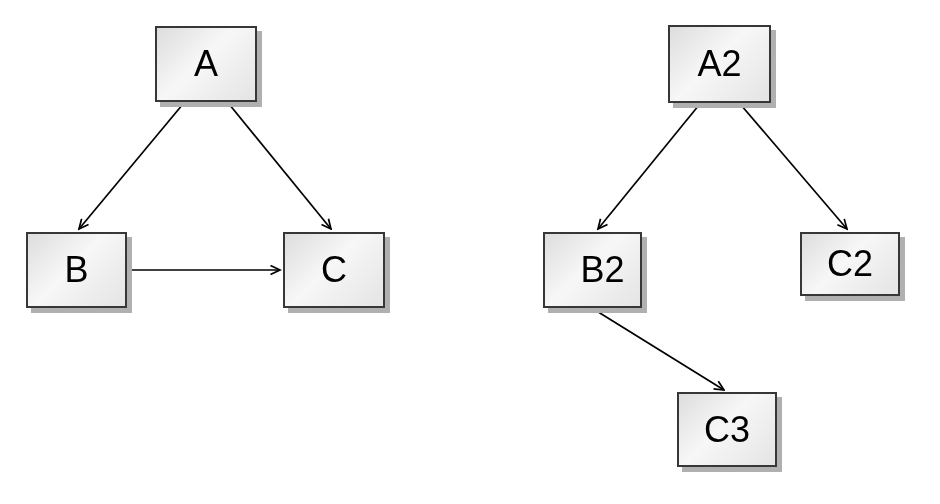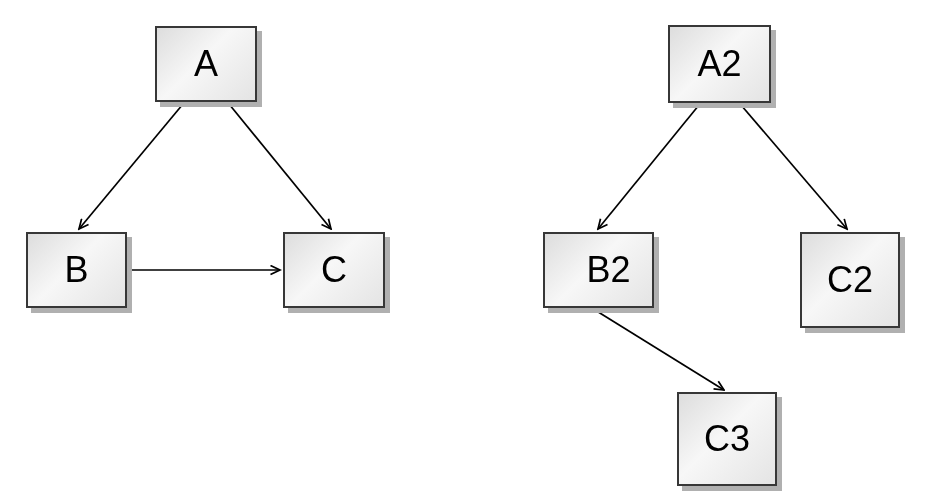--- a/index.html
+++ b/index.html
@@ -66,23 +66,23 @@
       </div>
       <div class="node" style="left: 26px; top: 232px; width: 101px; height: 76px;">
         <span>B</span>
       </div>
       <div class="node" style="left: 283px; top: 232px; width: 102px; height: 76px;">
         <span>C</span>
       </div>
       <div class="node" style="left: 668px; top: 25px; width: 103px; height: 78px; text-align: center;">
         <span>A2</span>
       </div>
-      <div class="node" style="left: 543px; top: 232px; width: 111px; height: 76px; padding-left: 20px;">
+      <div class="node" style="left: 543px; top: 232px; width: 99px; height: 76px; padding-left: 20px;">
         <span>B2</span>
       </div>
-      <div class="node" style="left: 800px; top: 232px; width: 100px; height: 96px;">
+      <div class="node" style="left: 800px; top: 232px; width: 100px; height: 64px;">
         <span>C2</span>
       </div>
-      <div class="node" style="left: 677px; top: 392px; width: 100px; height: 94px;">
+      <div class="node" style="left: 677px; top: 392px; width: 100px; height: 75px;">
         <span>C3</span>
       </div>
     </div>
 </div>
 
 </body></html>

